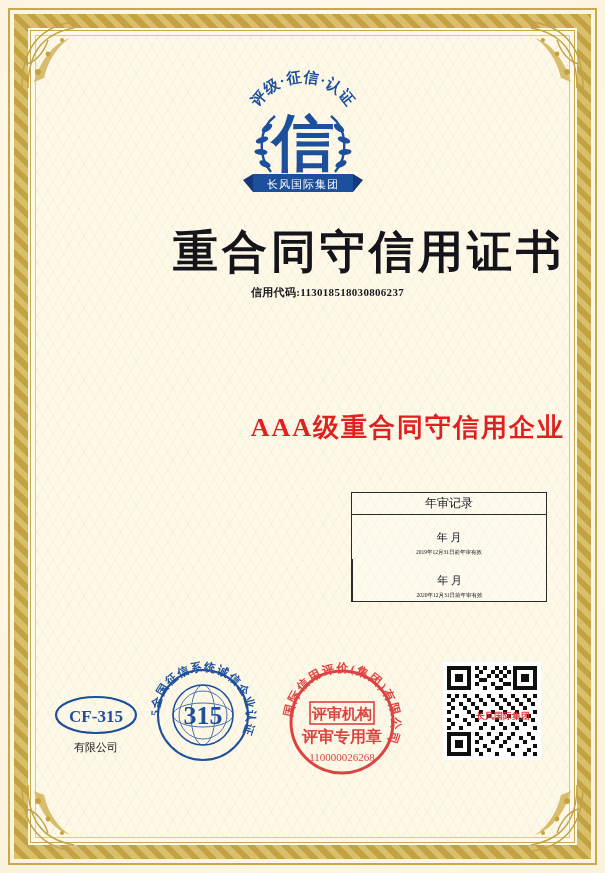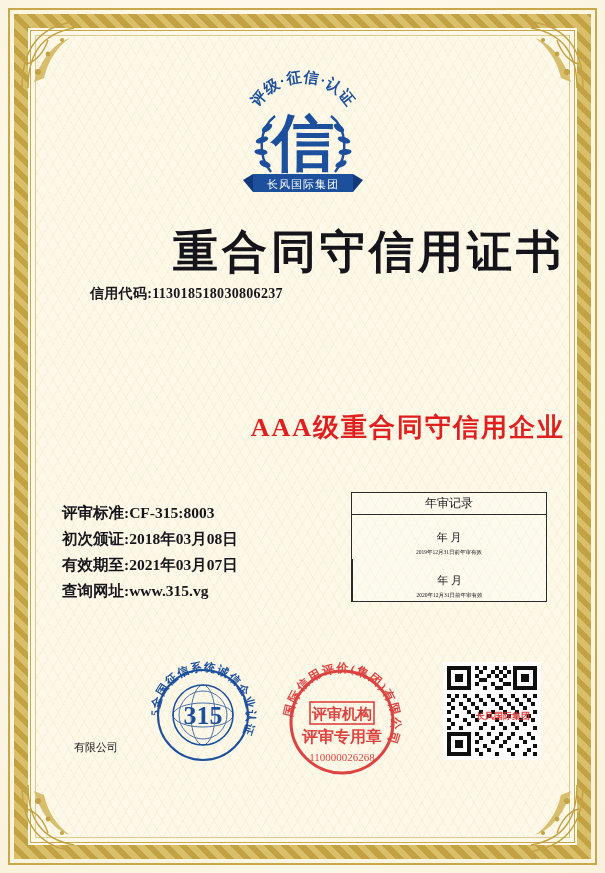--- a/index.html
+++ b/index.html
@@ -83,22 +83,22 @@
     text-align: right;
     font-family: "Liberation Serif", serif;
     font-weight: bold;
     font-size: 45px;
     letter-spacing: 4px;
     color: #14141a;
   }
   .code-line {
     position: absolute;
     top: 245px; left: 0; right: 0;
-    text-align: left;
-    font-size: 14px;
+    text-align: center;
+    font-size: 11px;
     font-weight: bold;
     color: #17171d;
     letter-spacing: .3px;
     padding-left: 50px;
   }
   .company {
     position: absolute;
     top: 300px; left: 0; right: 0;
     text-align: center;
     font-size: 28px;
@@ -309,41 +309,41 @@
 
     <div class="main-title">重合同守信用证书</div>
 
     <div class="code-line">
       <span>信用代码:</span><span>113018518030806237</span>
     </div>
 
 
     <div class="grade">AAA级重合同守信用企业</div>
 
-    <div class="details">
-      <div>评审标准:CF-315:8003</div>
-      <div>初次颁证:2018年03月08日</div>
-      <div>有效期至:2021年03月07日</div>
-      <div>查询网址:www.315.vg</div>
-    </div>
 
     <div class="review-box">
       <div class="review-title">年审记录</div>
       <div class="review-cells">
         <div class="review-cell">
           <div class="rc-ym">年  月</div>
           <div class="rc-note">2019年12月31日前年审有效</div>
         </div>
         <div class="review-cell">
           <div class="rc-ym">年  月</div>
           <div class="rc-note">2020年12月31日前年审有效</div>
         </div>
       </div>
     </div>
 
+    <div class="cf-badge">
+      <svg width="84" height="40" viewBox="0 0 84 40">
+        <ellipse cx="42" cy="20" rx="40" ry="18" fill="none" stroke="#1c4f9c" stroke-width="2.2"></ellipse>
+        <text x="42" y="27" text-anchor="middle" font-size="17" font-weight="bold" fill="#1c4f9c" font-family="Liberation Serif, serif">CF-315</text>
+      </svg>
+    </div>
     <div class="cf-caption">有限公司</div>
 
     <div class="seal-315">
       <svg width="110" height="110" viewBox="0 0 110 110">
         <defs>
           <path id="s315outer" d="M 55 55 m -44 0 a 44 44 0 1 1 88 0 a 44 44 0 1 1 -88 0"></path>
         </defs>
         <circle cx="55" cy="55" r="45" fill="none" stroke="#1c4f9c" stroke-width="2"></circle>
         <circle cx="55" cy="55" r="30" fill="none" stroke="#1c4f9c" stroke-width="1.6"></circle>
         <g stroke="#1c4f9c" stroke-width="1" fill="none" opacity=".8">

